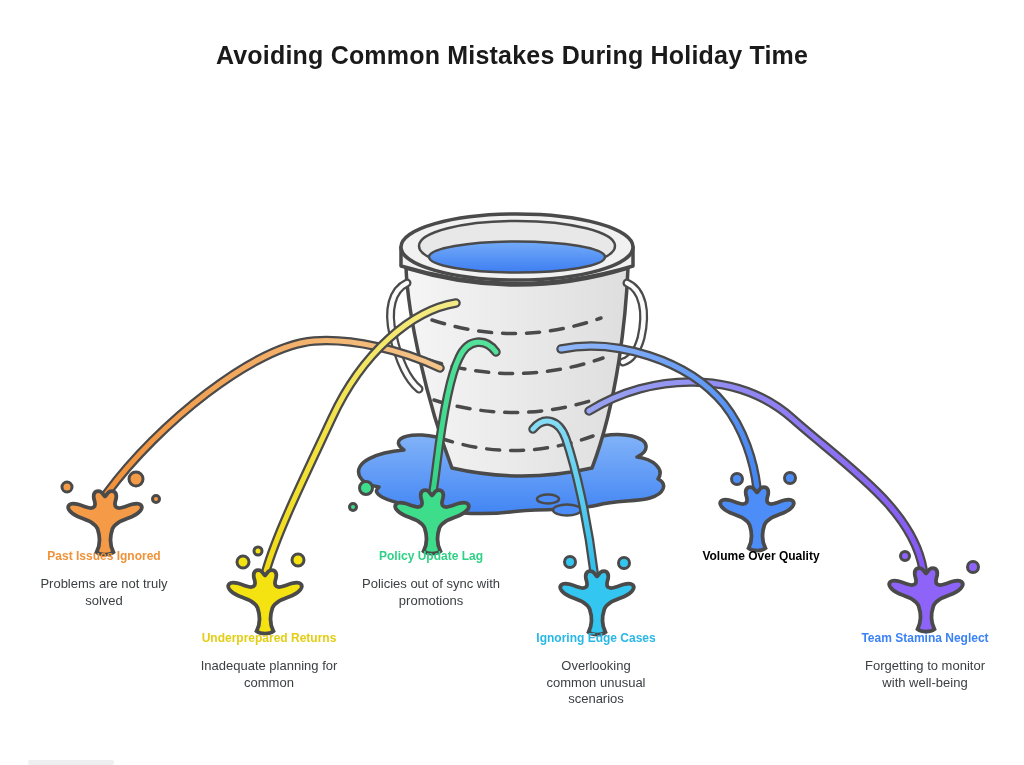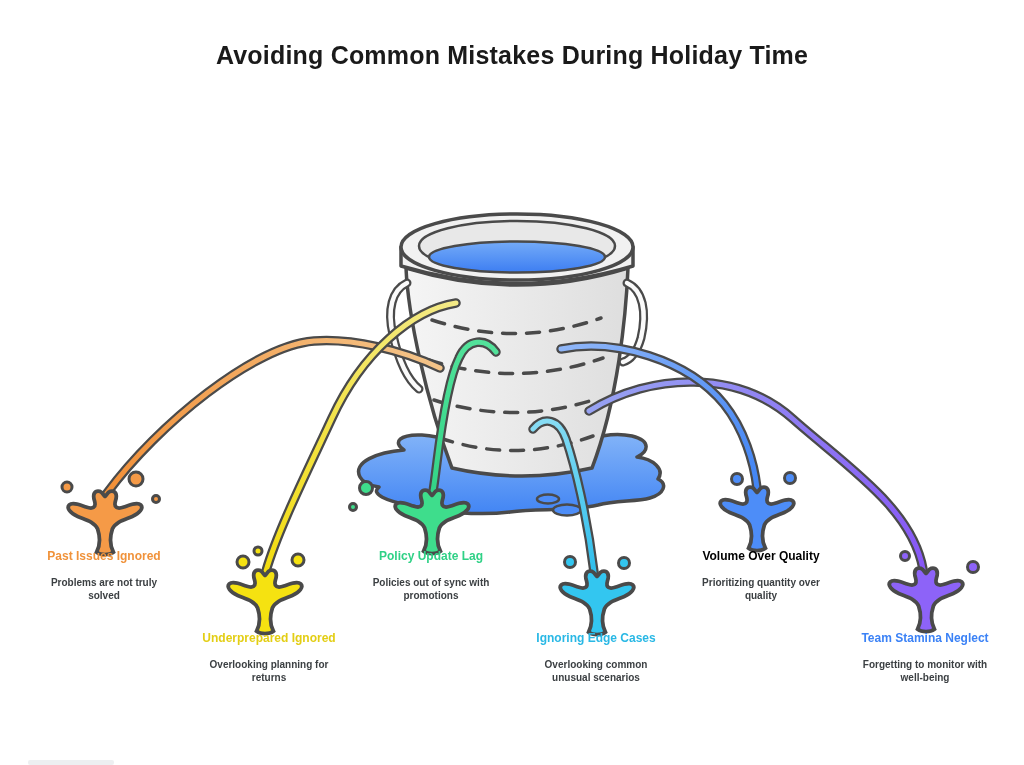--- a/index.html
+++ b/index.html
@@ -10,21 +10,21 @@
   .main-title{
     position:absolute;left:0;top:41px;width:1024px;text-align:center;
     font-size:25px;font-weight:700;color:#1a1a1a;letter-spacing:.2px;
   }
   .illustration-svg{position:absolute;left:0;top:0;width:1024px;height:765px;}
   .mistake{position:absolute;width:170px;text-align:center;}
   .mistake .t{
     font-size:12px;font-weight:700;line-height:1.22;margin:0 auto;
   }
   .mistake .d{
-    font-size:10px;font-weight:700;line-height:1.3;color:#3c4043;margin:12px auto 0;
+    font-size:13px;font-weight:400;line-height:1.3;color:#3c4043;margin:12px auto 0;
   }
   .m1 .t{max-width:140px}.m1 .d{max-width:130px}
   .m2 .t{max-width:160px}.m2 .d{max-width:152px}
   .m3 .t{max-width:150px}.m3 .d{max-width:140px}
   .m4 .t{max-width:150px}.m4 .d{max-width:115px}
   .m5 .t{max-width:140px}.m5 .d{max-width:142px}
   .m6 .t{max-width:160px}.m6 .d{max-width:126px}
   .m1{left:19px;top:549px}
   .m2{left:184px;top:631px}
   .m3{left:346px;top:549px}
@@ -175,34 +175,33 @@
       <circle cx="905" cy="556" r="4.5" fill="#8D63F8" stroke-width="3"></circle>
       <circle cx="973" cy="567" r="5.5" fill="#8D63F8" stroke-width="3"></circle>
     </g>
   </svg>
 
   <div class="mistake m1">
     <div class="t" style="color: rgb(240, 146, 58);">Past Issues Ignored</div>
     <div class="d">Problems are not truly solved</div>
   </div>
   <div class="mistake m2">
-    <div class="t" style="color: rgb(227, 206, 20);">Underprepared Ignored</div>
-    <div class="d">Overlooking planning for returns</div>
+    <div class="t" style="color: rgb(227, 206, 20);">Underprepared Returns</div>
+    <div class="d">Inadequate planning for common</div>
   </div>
   <div class="mistake m3">
     <div class="t" style="color: rgb(47, 209, 134);">Policy Update Lag</div>
     <div class="d">Policies out of sync with promotions</div>
   </div>
   <div class="mistake m4">
     <div class="t" style="color: rgb(41, 184, 229);">Ignoring Edge Cases</div>
     <div class="d">Overlooking common unusual scenarios</div>
   </div>
   <div class="mistake m5">
     <div class="t" style="color: #000000;">Volume Over Quality</div>
-    <div class="d">Prioritizing quantity over quality</div>
   </div>
   <div class="mistake m6">
     <div class="t" style="color: #3b82f6;">Team Stamina Neglect</div>
     <div class="d">Forgetting to monitor with well-being</div>
   </div>
 
   <div class="watermark-fragment"></div>
 </div>
 
 </body></html>

